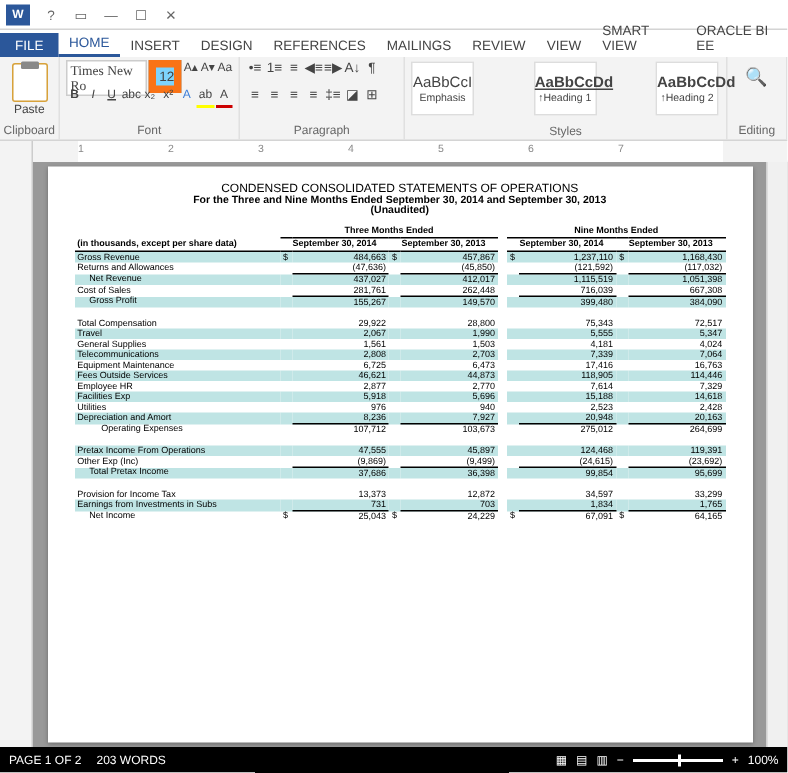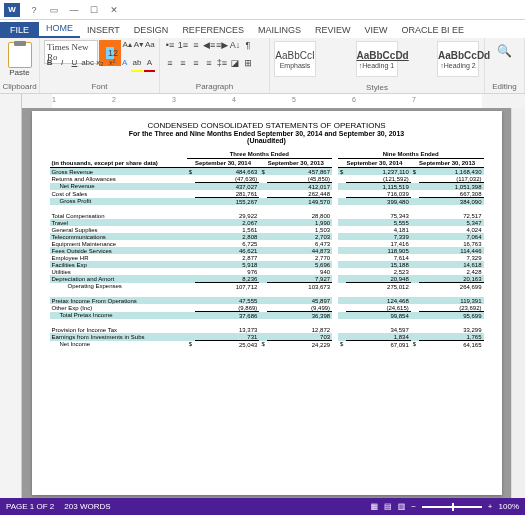--- a/index.html
+++ b/index.html
@@ -15,21 +15,21 @@
 .menu-bar .tab.active{color:#2b579a;border-bottom:2px solid #2b579a;font-weight:normal}
 .ribbon{background:#f3f3f3;height:56px;display:flex;border-bottom:1px solid #d4d4d4;font-size:8px;color:#444}
 .ribbon-group{border-right:1px solid #e0e0e0;padding:2px 4px;display:flex;flex-direction:column;justify-content:space-between;position:relative}
 .ribbon-group .label{text-align:center;font-size:8px;color:#666;margin-top:auto}
 .clipboard{width:40px;align-items:center}
 .clipboard .paste-icon{width:24px;height:26px;background:linear-gradient(#fff,#fff);border:1px solid #d8a23a;border-radius:2px;margin:2px auto 0;position:relative}
 .clipboard .paste-icon:before{content:"";position:absolute;top:-2px;left:5px;width:12px;height:5px;background:#888;border-radius:1px}
 .font-group{width:120px}
 .font-row{display:flex;align-items:flex-start;gap:1px;height:16px;margin-bottom:2px}
 .font-name{border:1px solid #ccc;background:#fff;padding:1px 2px;font-size:9px;width:62px;font-family:"Times New Roman",serif}
-.font-size{border:7px solid #f97316;background:#7dd3fc;padding:1px 2px;font-size:9px;width:22px}
+.font-size{border:5px solid #f97316;background:#7dd3fc;padding:1px 2px;font-size:9px;width:22px}
 .font-btn{width:12px;height:14px;text-align:center;font-size:8px;color:#444}
 .para-group{width:110px}
 .para-row{display:flex;gap:1px;height:16px;margin-bottom:2px}
 .para-btn{width:12px;height:14px;text-align:center;font-size:9px;color:#444}
 .styles-group{flex:1;display:flex;flex-direction:row;align-items:flex-start;padding:3px 4px}
 .style-box{border:1px solid #ddd;background:#fff;width:42px;height:36px;margin-right:1px;font-size:7px;text-align:center;display:flex;flex-direction:column;justify-content:center;font-family:"Times New Roman",serif}
 .style-box .preview{font-size:10px;margin-bottom:1px}
 .editing-group{width:40px;align-items:center}
 .find-icon{font-size:12px;margin:4px auto}
 .ruler{height:14px;background:#fff;border-bottom:1px solid #d4d4d4;display:flex;align-items:center;position:relative;font-size:7px;color:#888}
@@ -44,21 +44,21 @@
 .doc-sub{text-align:center;font-weight:bold;font-size:7px}
 .fin-table{width:100%;border-collapse:collapse;font-size:6px;margin-top:6px}
 .fin-table th{font-weight:bold;text-align:center;padding:1px 2px;border-bottom:1px solid #000}
 .fin-table td{padding:0.5px 2px;text-align:right}
 .fin-table td.lbl{text-align:left}
 .fin-table td.ind1{padding-left:10px;text-align:left}
 .fin-table td.ind2{padding-left:18px;text-align:left}
 .fin-table tr.hl td{background:#bfe4e4}
 .fin-table tr.hl td.lbl,.fin-table tr.hl td.ind1,.fin-table tr.hl td.ind2{background:#bfe4e4}
 .fin-table .bb{border-bottom:1px solid #000}
-.status-bar{background:#4c1d95;color:#fff;height:17px;display:flex;align-items:center;font-size:8px;padding:0 6px}
+.status-bar{background:#000000;color:#fff;height:17px;display:flex;align-items:center;font-size:8px;padding:0 6px}
 .status-bar .sp{margin-right:10px}
 .status-bar .right{margin-left:auto;display:flex;align-items:center;gap:6px}
 .zoom-slider{width:60px;height:2px;background:#fff;position:relative}
 .zoom-slider:before{content:"";position:absolute;left:50%;top:-3px;width:2px;height:8px;background:#fff}
 .scrollbar-v{width:14px;background:#f0f0f0;border-left:1px solid #ddd}
 </style>
 </head>
 <body>
 
 <div class="title-bar">
@@ -74,20 +74,21 @@
 
 <div class="menu-bar">
   <div class="file-tab">FILE</div>
   <div class="tab active">HOME</div>
   <div class="tab">INSERT</div>
   <div class="tab">DESIGN</div>
   <div class="tab">REFERENCES</div>
   <div class="tab">MAILINGS</div>
   <div class="tab">REVIEW</div>
   <div class="tab">VIEW</div>
+  <div class="tab">SMART VIEW</div>
   <div class="tab">ORACLE BI EE</div>
 
 </div>
 
 <div class="ribbon">
   <div class="ribbon-group clipboard">
     <div class="paste-icon"></div>
     <div style="font-size:8px">Paste</div>
     <div class="label">Clipboard</div>
   </div>

